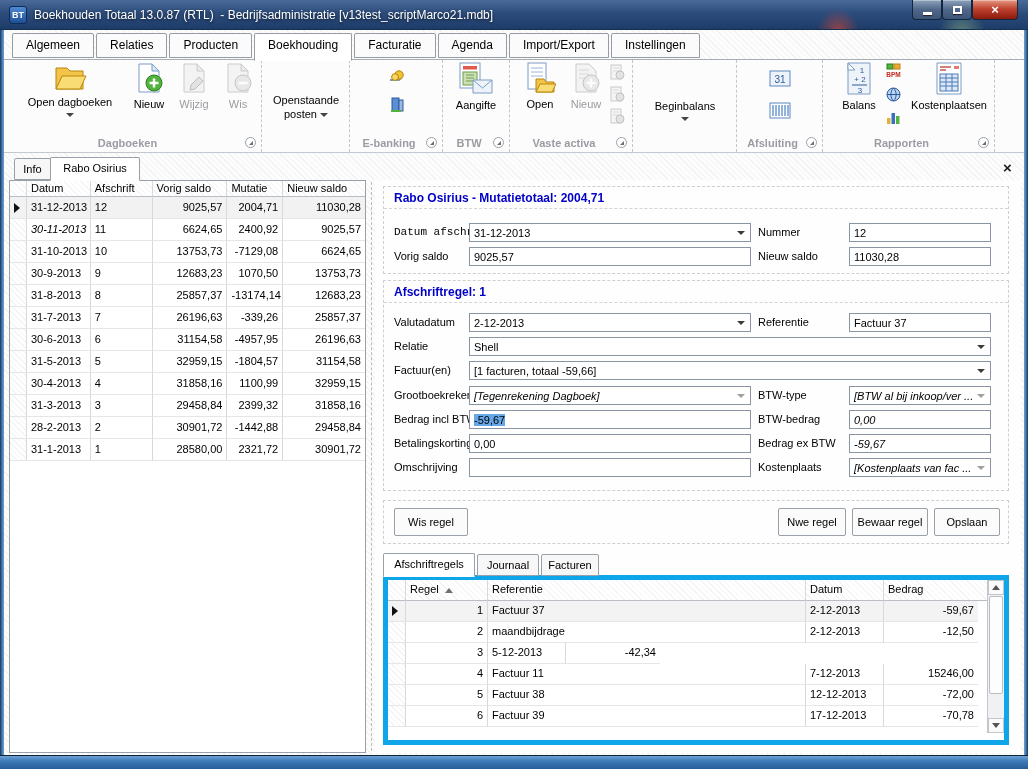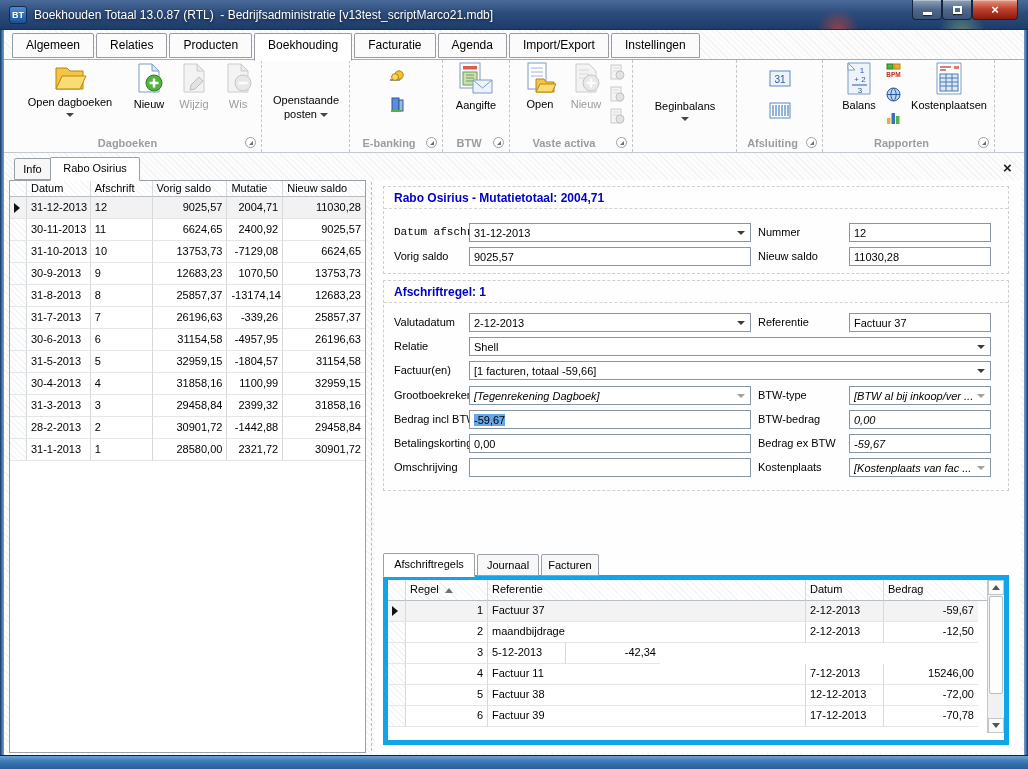--- a/index.html
+++ b/index.html
@@ -346,21 +346,21 @@
             <span class="rowptr"></span>
           </div>
         <div class="gc" style="width:64px;">31-12-2013</div>
         <div class="gc" style="width:62px;">12</div>
         <div class="gc num" style="width:75px;">9025,57</div>
         <div class="gc num" style="width:56px;">2004,71</div>
         <div class="gc num" style="width:82px;border-right:none;">11030,28</div>
       </div>
       <div class="g1row">
         <div class="gc ind hx"></div>
-        <div class="gc" style="width:64px;">30-11-2013</div>
+        <div class="gc" style="width:64px;font-style:italic;">30-11-2013</div>
         <div class="gc" style="width:62px;">11</div>
         <div class="gc num" style="width:75px;">6624,65</div>
         <div class="gc num" style="width:56px;">2400,92</div>
         <div class="gc num" style="width:82px;border-right:none;">9025,57</div>
       </div>
       <div class="g1row">
         <div class="gc ind hx"></div>
         <div class="gc" style="width:64px;">31-10-2013</div>
         <div class="gc" style="width:62px;">10</div>
         <div class="gc num" style="width:75px;">13753,73</div>
@@ -485,20 +485,26 @@
         <div class="field" style="left:85px;top:153px;width:282px;"><span class="fv">0,00</span></div>
         <div class="flabel" style="left:374px;top:156px;">Bedrag ex BTW</div>
         <div class="field it" style="left:465px;top:153px;width:142px;"><span class="fv">-59,67</span></div>
 
         <div class="flabel" style="left:10px;top:180px;">Omschrijving</div>
         <div class="field" style="left:85px;top:177px;width:282px;"><span class="fv"></span></div>
         <div class="flabel" style="left:374px;top:180px;">Kostenplaats</div>
         <div class="field it dis" style="left:465px;top:177px;width:142px;"><span class="fv">[Kostenplaats van fac ...</span><span class="ca"></span></div>
       </div>
 
+      <div class="gbox" style="left:8px;top:320px;width:626px;height:44px;">
+        <div class="btn hx" style="left:10px;top:7px;width:74px;">Wis regel</div>
+        <div class="btn hx" style="left:394px;top:7px;width:68px;">Nwe regel</div>
+        <div class="btn hx" style="left:468px;top:7px;width:76px;">Bewaar regel</div>
+        <div class="btn hx" style="left:550px;top:7px;width:66px;">Opslaan</div>
+      </div>
 
       <div class="dtab active" style="left:8px;top:373px;width:92px;">Afschriftregels</div>
       <div class="dtab hx" style="left:102px;top:374px;width:62px;">Journaal</div>
       <div class="dtab hx" style="left:166px;top:374px;width:58px;">Facturen</div>
 
       <div class="grid2">
         <div class="g2row hdr">
           <div class="gc ind hx" style="width:18px;"></div>
           <div class="gc hx" style="width:82px;"><span>Regel</span><span class="sort"></span></div>
           <div class="gc hx" style="width:318px;">Referentie</div>

